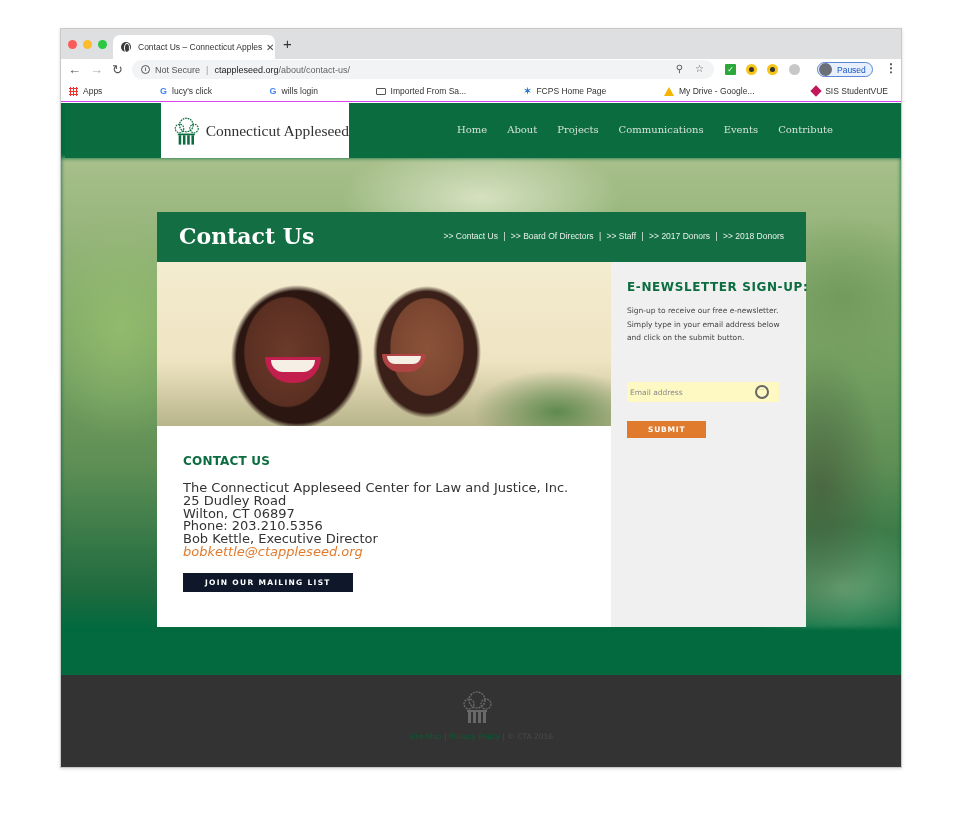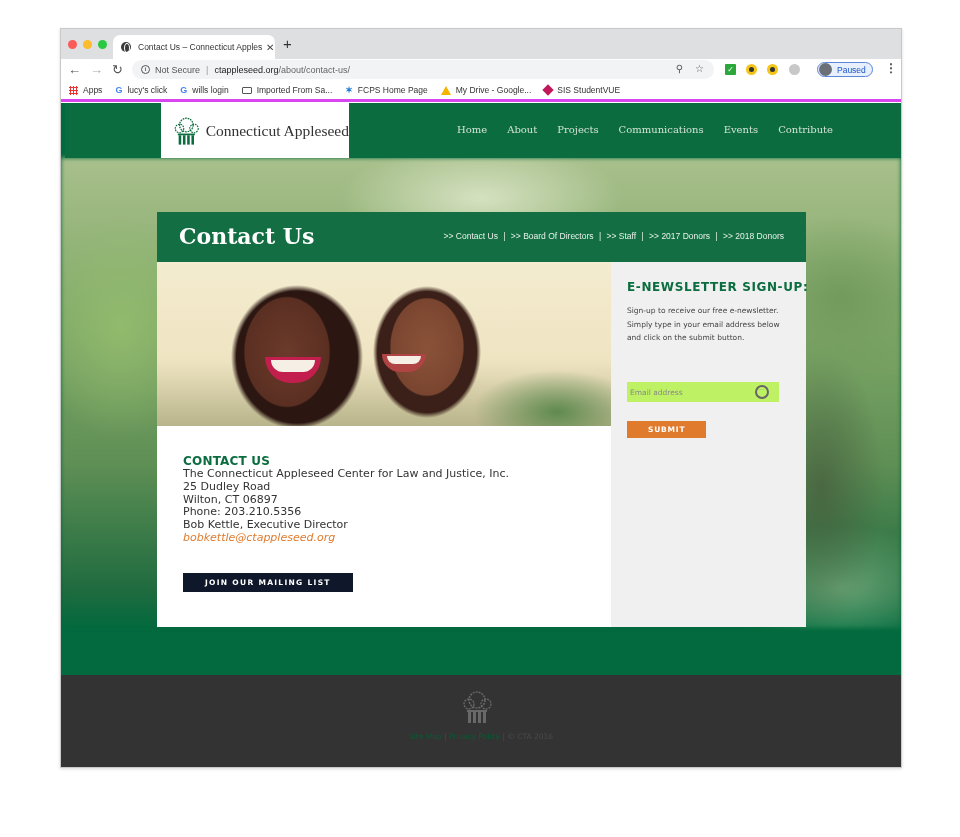--- a/index.html
+++ b/index.html
@@ -31,21 +31,21 @@
   .ext-check { left: 664px; background: #2ca83a; border-radius: 1px; color: #fff; font-size: 8px; line-height: 11px; text-align: center; }
   .ext-y1 { left: 685px; background: #f5c518; border: 2px solid #f5c518; }
   .ext-y1::after, .ext-y2::after { content: ""; position: absolute; left: 1px; top: 1px; width: 5px; height: 5px; border-radius: 50%; background: #333; }
   .ext-y2 { left: 706px; background: #f5c518; border: 2px solid #f5c518; }
   .ext-gray { left: 728px; background: #c8c8c8; }
   .profile { position: absolute; left: 756px; top: 3px; width: 56px; height: 15px; border: 1px solid #5a87d6; border-radius: 8px; background: #e8f0fe; display: flex; align-items: center; }
   .profile .avatar { width: 13px; height: 13px; border-radius: 50%; background: #6a6f78; margin-left: 1px; }
   .profile .paused { font-size: 8.5px; color: #1a56c6; margin-left: 5px; }
   .kebab { position: absolute; left: 824px; top: 2px; font-size: 12px; color: #444; font-weight: bold; }
   
-  .bookmarks { position: absolute; left: 0; top: 52px; width: 100%; height: 21px; background: #fff; border-bottom: 3px solid #d946ef; display: flex; align-items: center; padding-left: 8px; font-size: 8.5px; color: #333; }
+  .bookmarks { position: absolute; left: 0; top: 52px; width: 100%; height: 21px; background: #fff; border-bottom: 1px solid #d946ef; display: flex; align-items: center; padding-left: 8px; font-size: 8.5px; color: #333; justify-content: space-between; }
   .bm { display: flex; align-items: center; margin-right: 13px; white-space: nowrap; }
   .bm-ic { display: inline-block; margin-right: 5px; font-weight: bold; font-size: 9px; }
   .apps-ic { width: 9px; height: 9px; background: radial-gradient(circle, #e33 1px, transparent 1.2px) 0 0/3px 3px; }
   .g-ic { color: #4285f4; }
   .folder-ic { width: 10px; height: 7px; border: 1px solid #555; border-radius: 1px; }
   .fcps-ic { color: #1f7bd1; }
   .drive-ic { width: 0; height: 0; border-left: 5px solid transparent; border-right: 5px solid transparent; border-bottom: 9px solid #f4b400; }
   .sis-ic { width: 8px; height: 8px; background: #c2185b; transform: rotate(45deg); }
   
   .page { position: absolute; left: 0; top: 74px; width: 840px; height: 665px; background: #026a3e; overflow: hidden; }
@@ -77,27 +77,27 @@
       radial-gradient(ellipse 110px 120px at 140px 95px, #2b1612 0%, #2b1612 55%, transparent 60%),
       radial-gradient(ellipse 90px 110px at 270px 90px, #3a2018 0%, #3a2018 55%, transparent 60%),
       radial-gradient(ellipse 120px 60px at 400px 150px, #5f8a4f, transparent 70%),
       linear-gradient(180deg, #f4ecd0 0%, #efe4c2 60%, #b8b48b 100%); }
   .hero-mouth1 { position: absolute; left: 108px; top: 95px; width: 56px; height: 26px; border-radius: 0 0 30px 30px; background: #c21e4e; }
   .hero-mouth1::after { content: ""; position: absolute; left: 6px; top: 3px; width: 44px; height: 12px; background: #f6efe6; border-radius: 0 0 18px 18px; }
   .hero-mouth2 { position: absolute; left: 225px; top: 92px; width: 44px; height: 18px; border-radius: 0 0 22px 22px; background: #b04444; }
   .hero-mouth2::after { content: ""; position: absolute; left: 5px; top: 2px; width: 34px; height: 8px; background: #f6efe6; border-radius: 0 0 14px 14px; }
   .contact { position: absolute; left: 26px; top: 192px; }
   .contact-h { font-family: "DejaVu Sans", sans-serif; font-weight: bold; font-size: 12px; color: #0b6d3f; letter-spacing: 0.2px; }
-  .contact-lines { margin-top: 0; font-family: "DejaVu Sans", sans-serif; font-size: 11px; line-height: 12.8px; color: #333; }
+  .contact-lines { margin-top: 14px; font-family: "DejaVu Sans", sans-serif; font-size: 13px; line-height: 12.8px; color: #333; }
   .contact-email { color: #e07b2e; display: block; font-style: italic; }
   .join-btn { position: absolute; left: 26px; top: 311px; height: 19px; padding: 0 22px; background: #0f172a; color: #fff; font-family: "DejaVu Sans", sans-serif; font-weight: bold; font-size: 7.5px; letter-spacing: 1.3px; line-height: 19px; border: none; white-space: nowrap; }
   .sidebar { position: absolute; left: 454px; top: 0; width: 195px; height: 365px; background: #f0f0f0; }
   .sb-h { position: absolute; left: 16px; top: 18px; font-family: "DejaVu Sans", sans-serif; font-weight: bold; font-size: 12px; color: #0b6d3f; letter-spacing: 0.6px; white-space: nowrap; }
   .sb-p { position: absolute; left: 16px; top: 42px; width: 162px; font-family: "DejaVu Sans", sans-serif; font-size: 7.5px; line-height: 13.5px; color: #444; }
-  .email-box { position: absolute; left: 16px; top: 120px; width: 152px; height: 20px; background: #bef264; display: flex; align-items: center; }
+  .email-box { position: absolute; left: 16px; top: 120px; width: 152px; height: 20px; background: #fef9c3; display: flex; align-items: center; }
   .email-box input { border: none; background: transparent; width: 128px; font-family: "DejaVu Sans", sans-serif; font-size: 7.5px; color: #777; padding-left: 3px; outline: none; }
   .email-box input::placeholder { color: #888; }
   .pw-icon { width: 14px; height: 14px; border: 2px solid #666; border-radius: 50%; position: relative; }
   .pw-icon::after { content: "···"; position: absolute; left: 1px; top: -1px; font-size: 6px; color: #666; }
   .submit-btn { position: absolute; left: 16px; top: 159px; height: 17px; padding: 0 21px; background: #e07b2e; color: #fff; font-family: "DejaVu Sans", sans-serif; font-weight: bold; font-size: 7.5px; letter-spacing: 0.8px; border: none; line-height: 17px; }
   
   .footer { position: absolute; left: 0; top: 572px; width: 840px; height: 93px; background: #333333; }
   .footer-logo { position: absolute; left: 398px; top: 14px; width: 36px; height: 36px; opacity: 0.45; }
   .footer-links { position: absolute; left: 0; top: 57px; width: 840px; text-align: center; font-family: "DejaVu Sans", sans-serif; font-size: 7.5px; color: #4a4a4a; }
   .footer-links a { color: #0b5a34; text-decoration: none; }

